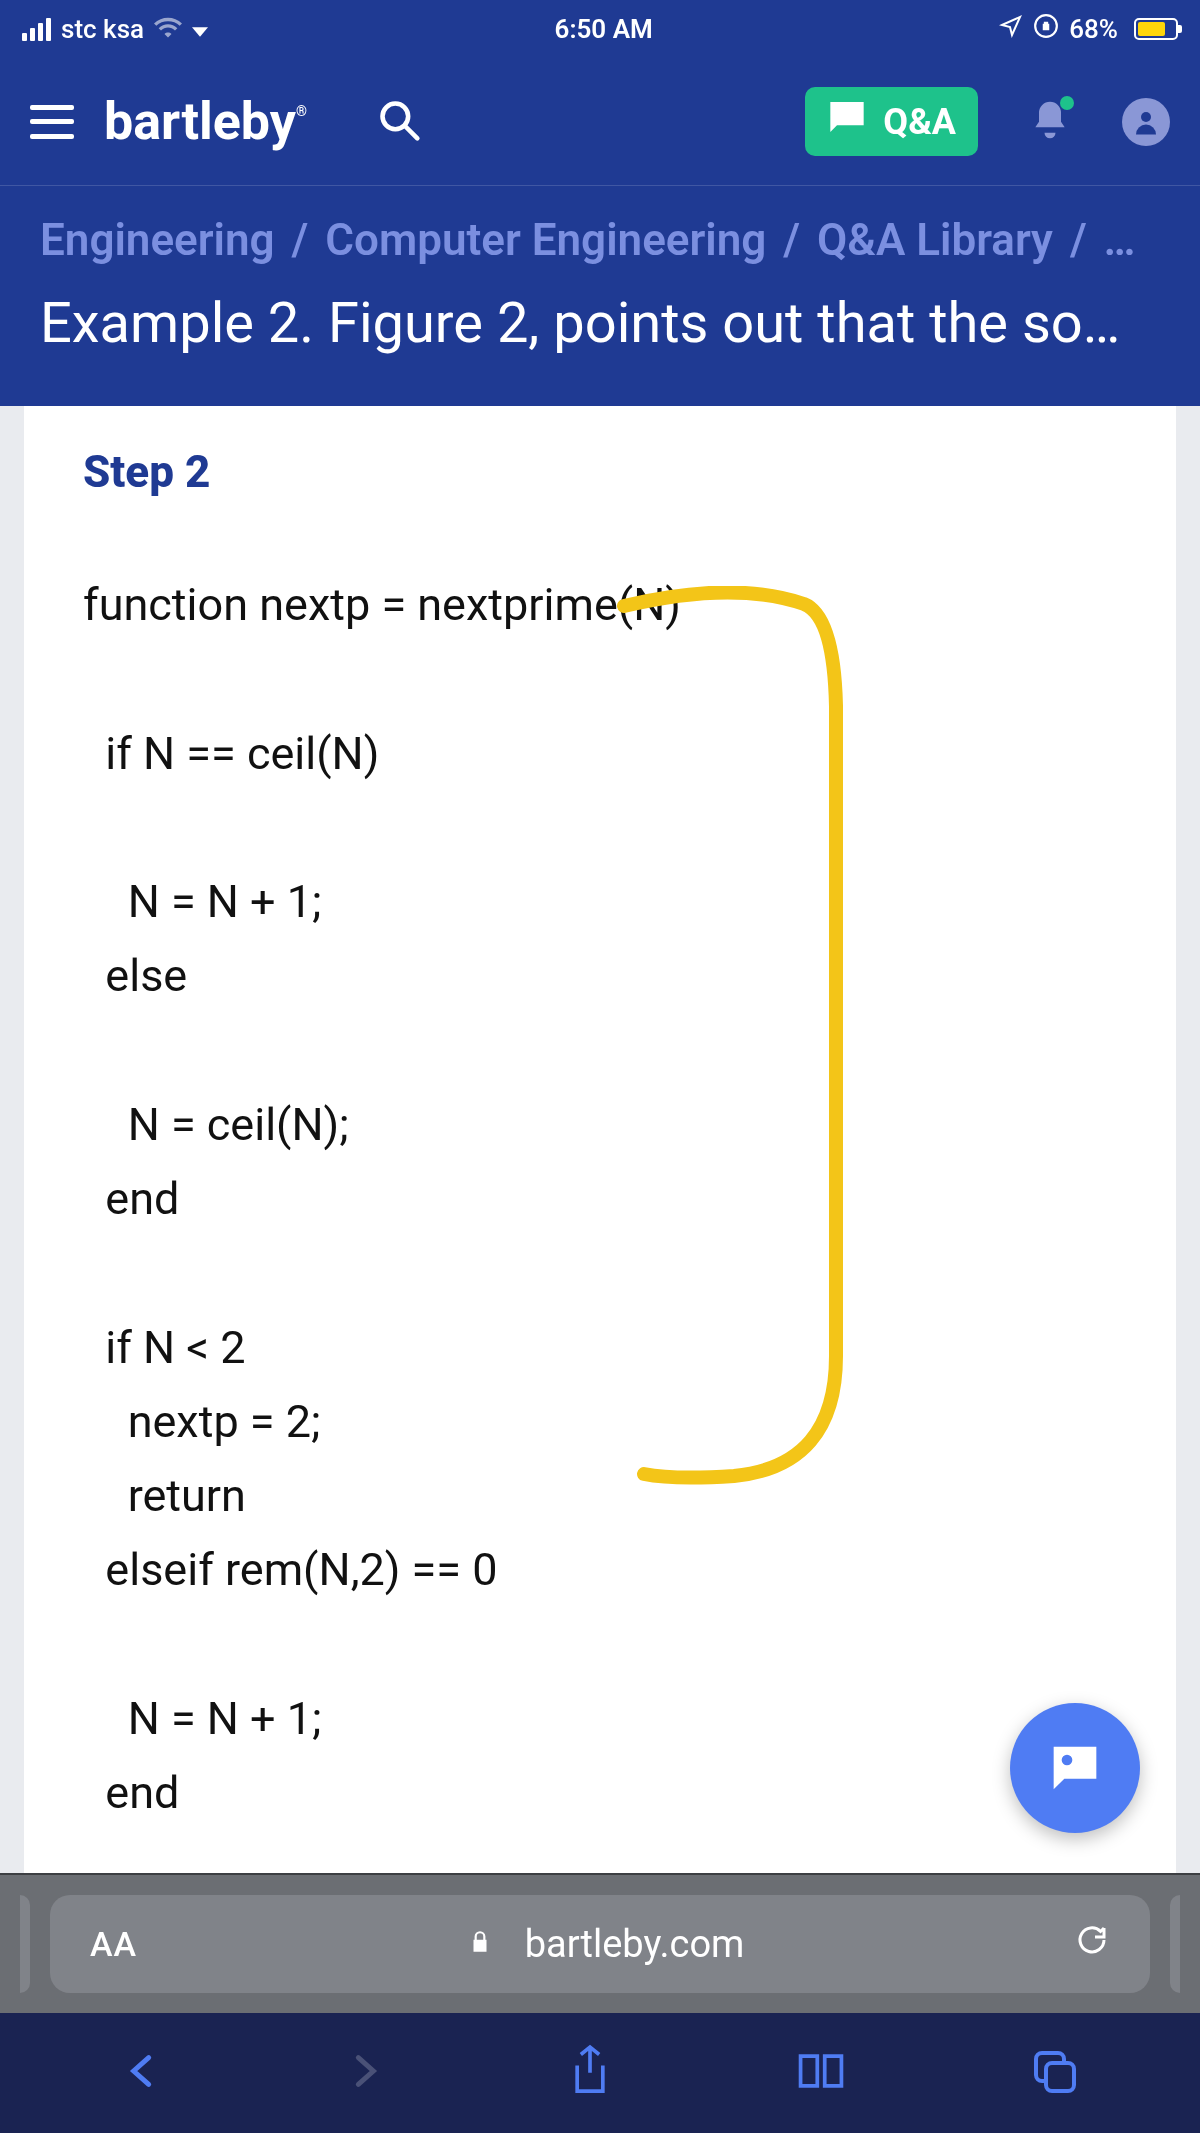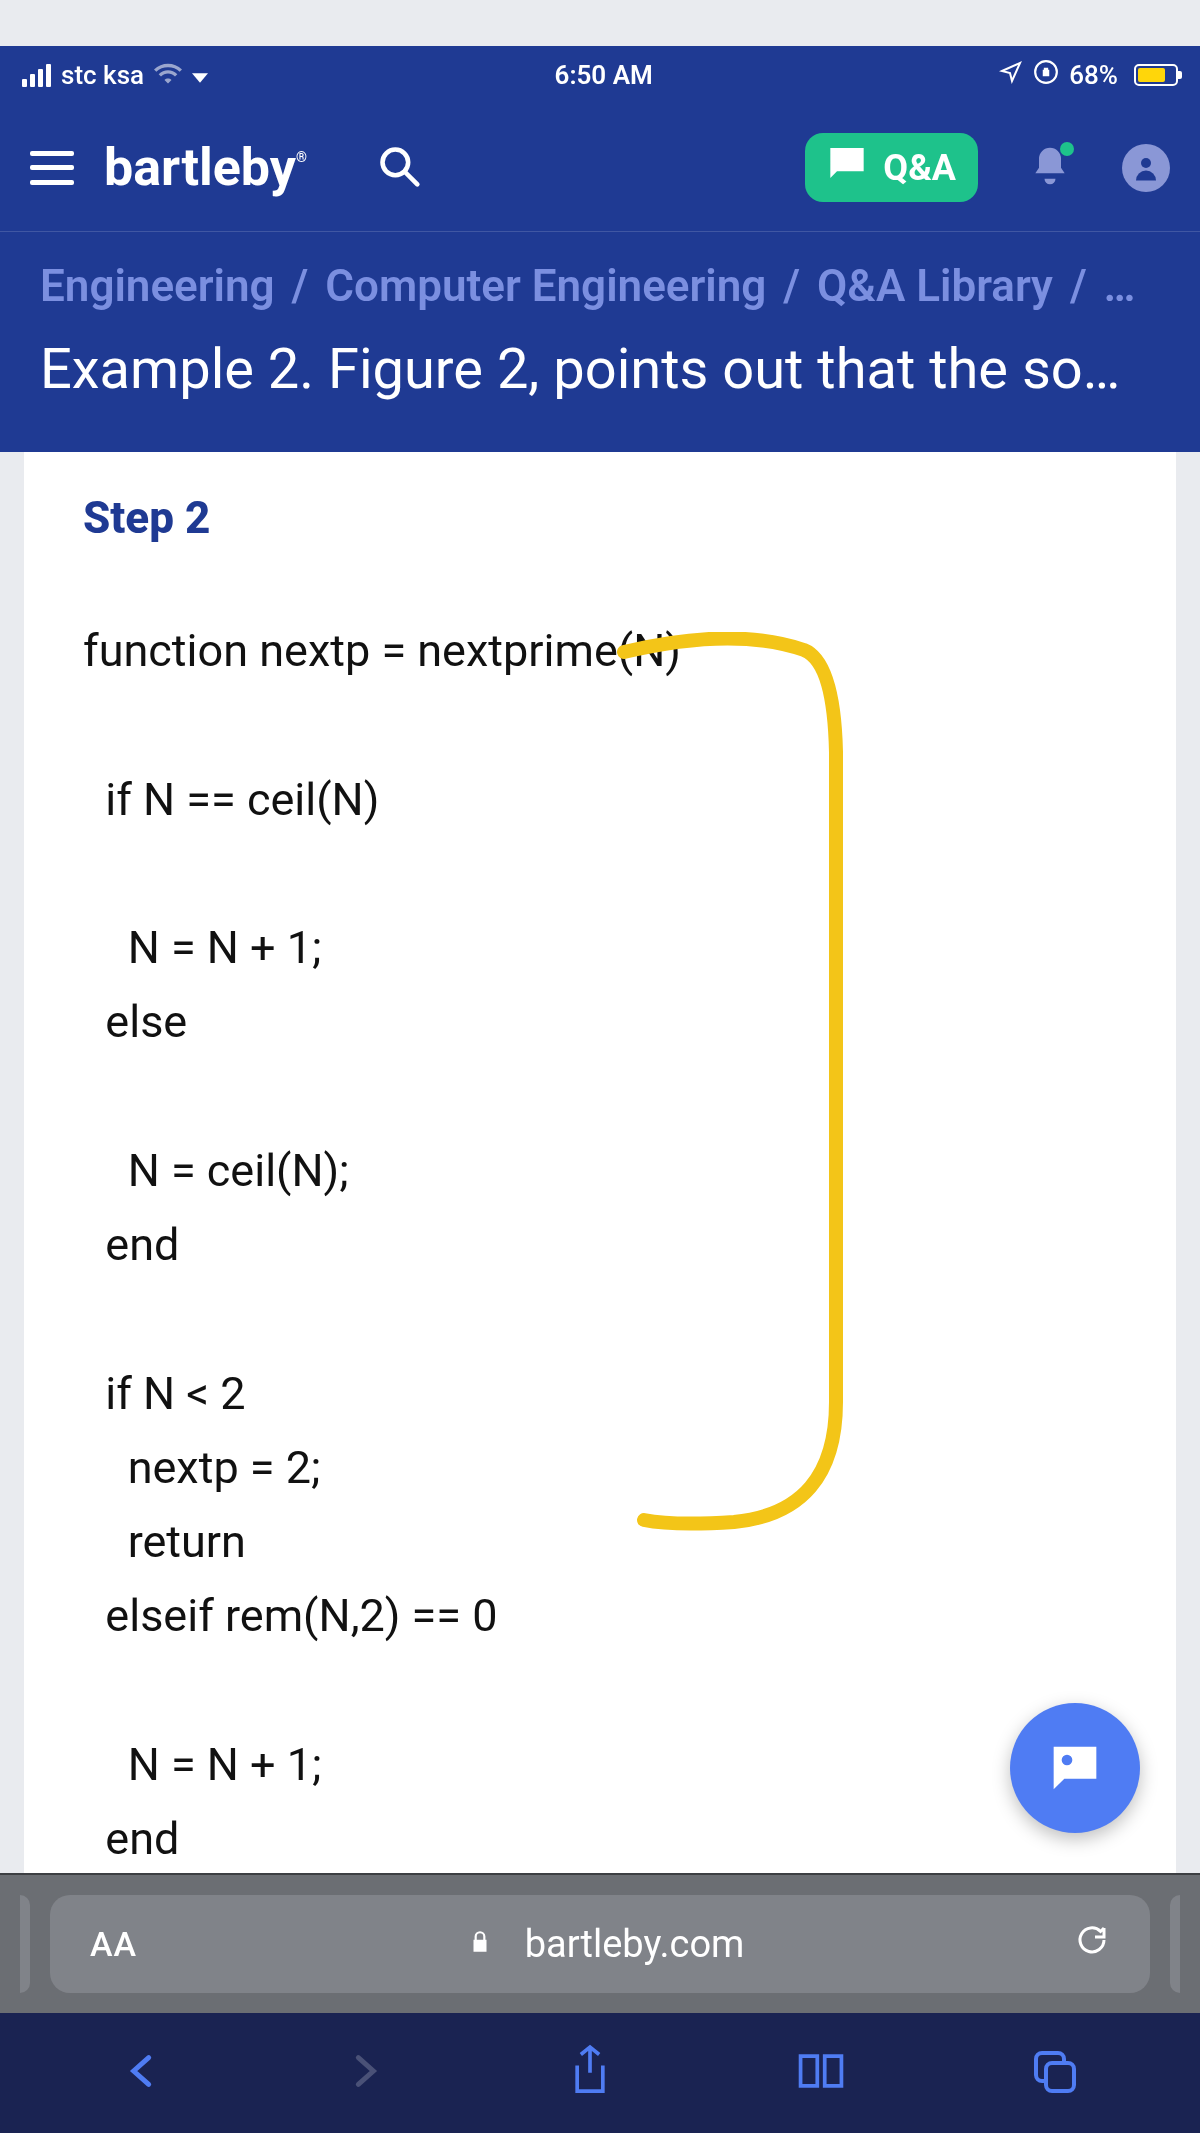--- a/index.html
+++ b/index.html
@@ -16,21 +16,20 @@
   .status-bar {
     background: #1f3a93;
     color: #fff;
     height: 58px;
     display: flex;
     align-items: center;
     justify-content: space-between;
     padding: 0 22px;
     font-size: 26px;
     font-weight: 500;
-    margin-top: 46px;
   }
   .status-left { display: flex; align-items: center; gap: 10px; }
   .status-right { display: flex; align-items: center; gap: 10px; }
   .signal-bars { display: inline-flex; align-items: flex-end; gap: 3px; }
   .signal-bars span { width: 5px; background: #fff; border-radius: 1px; }
   .signal-bars span:nth-child(1){height:8px}
   .signal-bars span:nth-child(2){height:13px}
   .signal-bars span:nth-child(3){height:18px}
   .signal-bars span:nth-child(4){height:23px}
   .wifi-icon { display:inline-block; }
@@ -66,21 +65,21 @@
   .brand {
     color:#fff; font-weight:700; font-size:52px; letter-spacing:0px;
     flex: 0 0 auto;
   }
   .brand sup { font-size: 14px; vertical-align: top; position: relative; top: 12px; }
   .search-btn { color:#fff; margin-left: 40px; }
   .spacer { flex: 1; }
   .qa-pill {
     background:#1ec28b;
     color:#fff;
-    border-radius:18px;
+    border-radius:10px;
     padding: 10px 22px;
     font-size:36px;
     font-weight:700;
     display:flex; align-items:center; gap:16px;
   }
   .bell { color:#8a97d6; position:relative; }
   .bell-dot { position:absolute; top:-2px; right:-2px; width:14px; height:14px; background:#1ec28b; border-radius:50%; }
   .avatar-btn { width:48px; height:48px; background:#8a97d6; border-radius:50%; display:flex; align-items:center; justify-content:center; }
 
   

